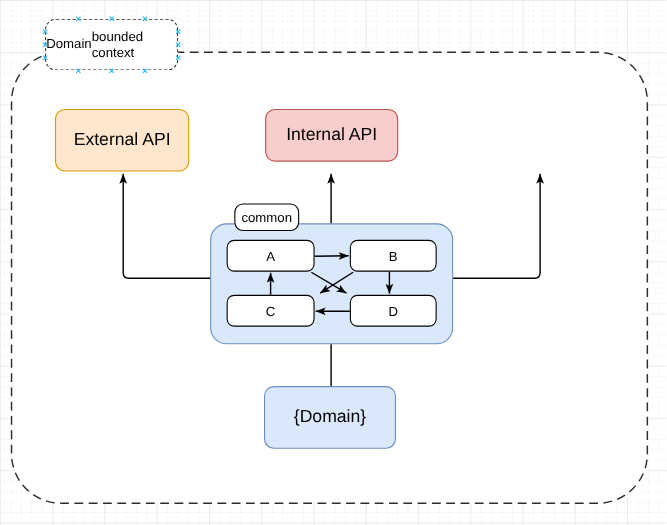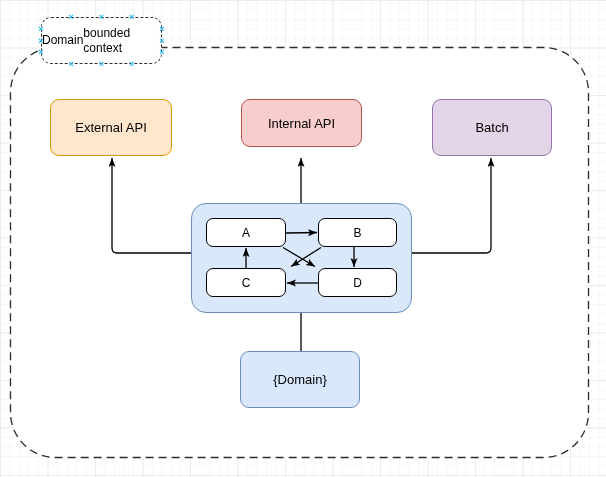--- a/index.html
+++ b/index.html
@@ -11,21 +11,21 @@
       linear-gradient(to right,#ececec 1px,transparent 1px),
       linear-gradient(to bottom,#ececec 1px,transparent 1px),
       linear-gradient(to right,#f7f7f7 1px,transparent 1px),
       linear-gradient(to bottom,#f7f7f7 1px,transparent 1px);
     background-size:47.5px 47.5px,47.5px 47.5px,9.5px 9.5px,9.5px 9.5px;
   }
   svg{position:absolute;left:0;top:0;}
   #bg-layer{z-index:1;}
   .node{
     position:absolute;display:flex;align-items:center;justify-content:center;
-    font-size:13px;text-align:center;box-sizing:border-box;z-index:2;
+    font-size:16px;text-align:center;box-sizing:border-box;z-index:2;
   }
   #node-external-api{left:50px;top:99px;width:122px;height:57px;border:1px solid;border-radius:9px;}
   #node-internal-api{left:241px;top:99px;width:121px;height:48px;border:1px solid;border-radius:9px;}
   #node-batch{left:432px;top:99px;width:120px;height:57px;border:1px solid;border-radius:9px;}
   #group-common{left:191px;top:203px;width:221px;height:110px;border:1px solid;border-radius:15px;}
   #node-domain{left:240px;top:351px;width:120px;height:57px;border:1px solid;border-radius:9px;justify-content:center;}
   .inner-node{
     position:absolute;display:flex;align-items:center;justify-content:center;
     background:#ffffff;border:1px solid #000;border-radius:7px;font-size:12px;
     box-sizing:border-box;z-index:2;
@@ -62,26 +62,26 @@
   </svg>
 
   <div class="node" id="node-external-api" style="background-color: rgb(255, 230, 204); border-color: rgb(215, 155, 0);">
     <span>External API</span>
   </div>
 
   <div class="node" id="node-internal-api" style="background-color: rgb(248, 206, 204); border-color: rgb(184, 84, 80);">
     <span>Internal API</span>
   </div>
 
-  <div class="node" id="node-batch" style="background-color: rgb(225, 213, 231); border-color: rgb(150, 115, 166);">
-    <span>Batch</span>
-  </div>
 
   <div class="node" id="group-common" style="background-color: rgb(218, 232, 252); border-color: rgb(108, 142, 191);"></div>
 
+  <div id="common-label">
+    <span>common</span>
+  </div>
 
   <div class="inner-node" id="node-a">
     <span>A</span>
   </div>
   <div class="inner-node" id="node-b">
     <span>B</span>
   </div>
   <div class="inner-node" id="node-c">
     <span>C</span>
   </div>

